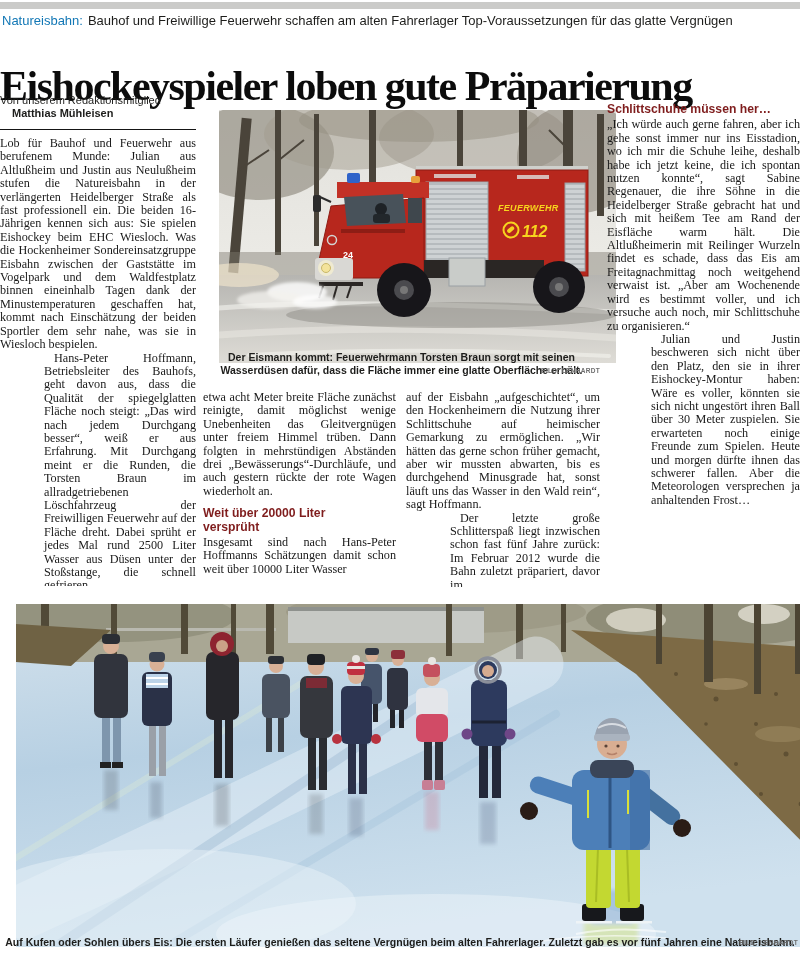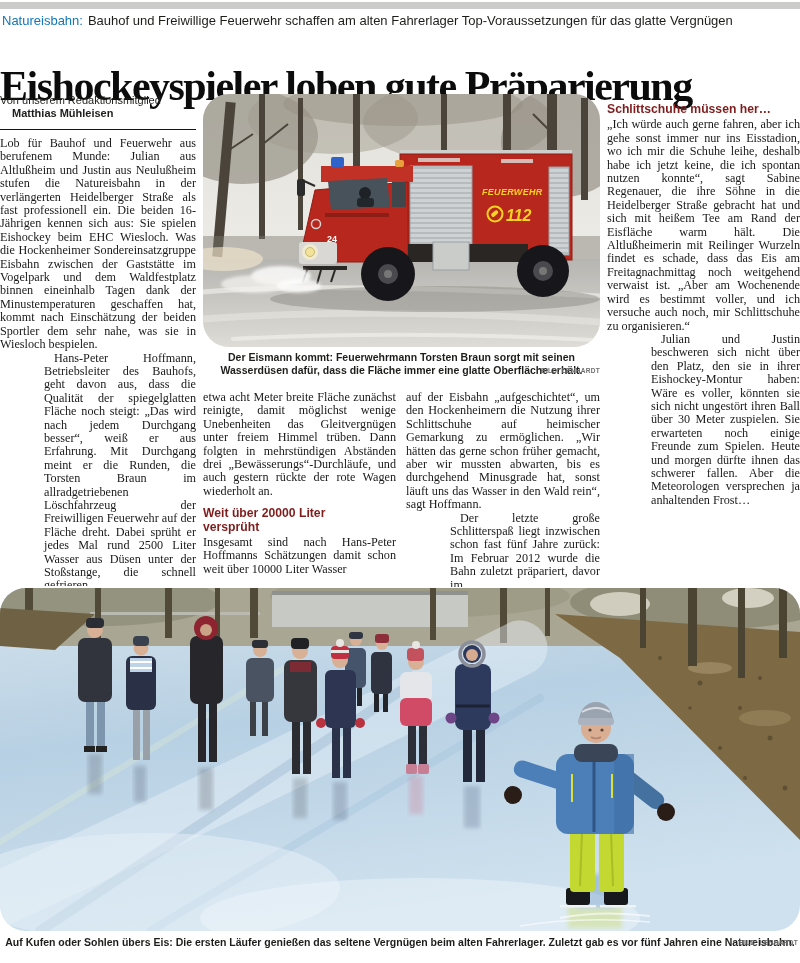--- a/index.html
+++ b/index.html
@@ -27,21 +27,21 @@
     font-family:"Liberation Sans", sans-serif;font-size:11px;line-height:13px;color:#1d1d1b;
     text-align:left;padding-bottom:9px;border-bottom:1.5px solid #151515;margin-bottom:7px;
   }
   .byline .author{font-weight:bold;margin-left:12px;}
   p.body{margin:0;}
   p.body.indent{text-indent:10px;padding-left:44px;}
   .subhead{
     font-family:"Liberation Sans", sans-serif;font-weight:bold;font-size:12.2px;
     margin:9px 16px 2px 0;text-align:left;color:#7f1d1d;
   }
-  figure{margin:0;position:absolute;overflow:hidden;border-radius:26px;}
+  figure{margin:16px;position:absolute;overflow:hidden;}
   #photo1{left:203px;top:94px;width:397px;height:253px;}
   #photo2{left:0;top:588px;width:800px;height:343px;}
   .caption{
     position:absolute;font-family:"Liberation Sans", sans-serif;font-weight:bold;
     font-size:10.5px;line-height:13px;color:#1d1d1b;text-align:center;
   }
   #caption1{left:203px;top:351px;width:397px;height:27px;}
   #caption2{left:2px;top:936px;width:796px;height:14px;}
   .credit{
     position:absolute;right:0;bottom:1px;font-size:6.5px;font-weight:bold;

